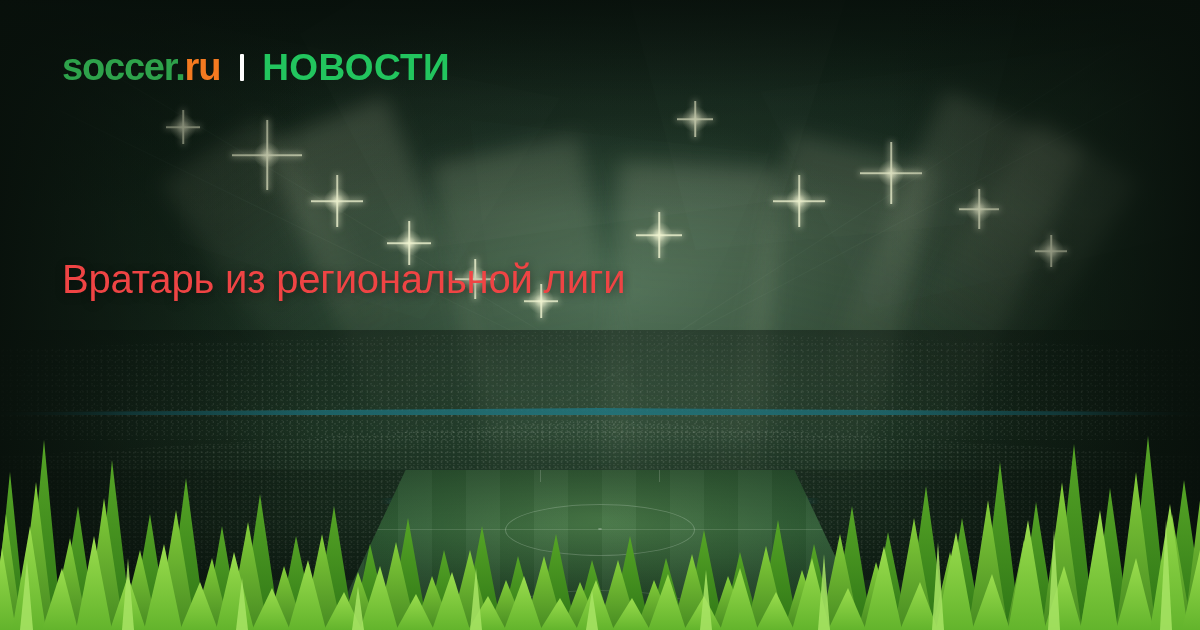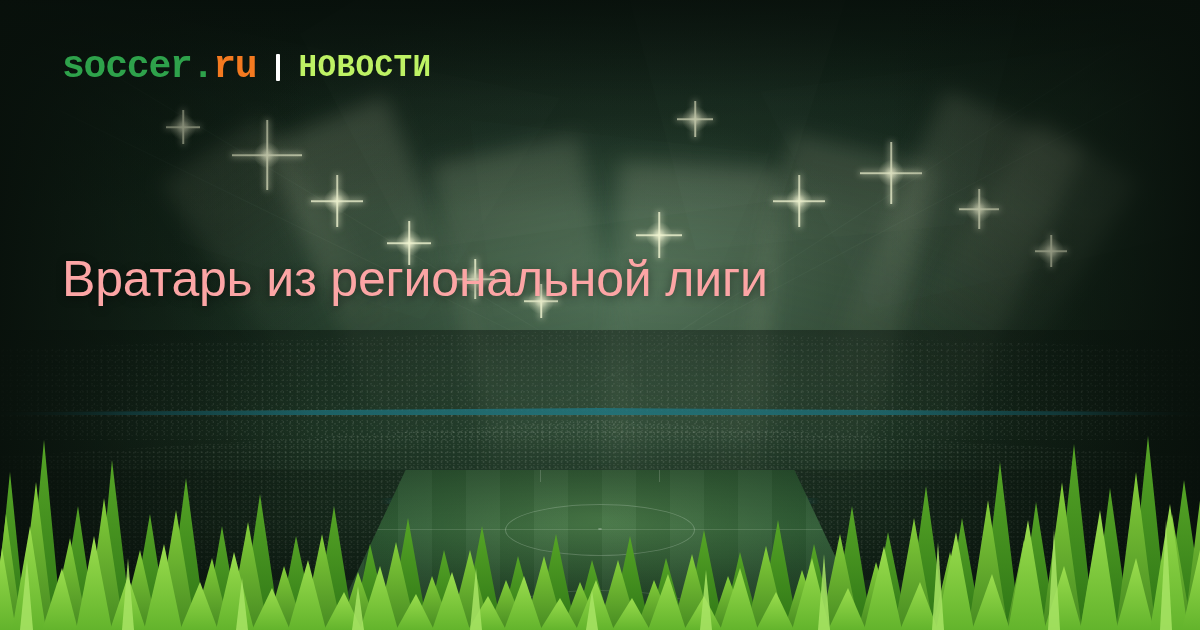--- a/index.html
+++ b/index.html
@@ -182,41 +182,40 @@
   }
   .grass svg { display:block; width:100%; height:100%; }
 
   
   .content { position:absolute; inset:0; }
 
   .brand {
     position:absolute; left:62px; top:48px;
     display:flex; align-items:center; gap:0;
     white-space:nowrap;
-    font-family:Liberation Mono, monospace;
   }
   .brand-logo {
     font-size:38px; font-weight:bold; letter-spacing:-1.2px; line-height:1;
   }
   .brand-soccer { color:#2EA24B; }
   .brand-dot    { color:#2EA24B; }
   .brand-ru     { color:#F47A20; }
   .brand-sep {
     display:inline-block; width:4px; height:27px;
     background:#ffffff; margin:0 18px 0 20px; border-radius:1px;
   }
   .brand-section {
-    color:#bef264; font-size:31px; font-weight:bold; letter-spacing:0.4px; line-height:1;
+    color:#22c55e; font-size:37px; font-weight:bold; letter-spacing:0.4px; line-height:1;
   }
 
   .headline {
     position:absolute; left:62px; top:249px;
     width:1010px;
-    color:#fca5a5;
-    font-size:50px;
+    color:#ef4444;
+    font-size:40px;
     font-weight:normal;
     line-height:60px;
     letter-spacing:-0.2px;
     text-shadow:0 2px 10px rgba(0,0,0,0.45);
   }
   .headline .ln { display:block; }
 </style>
 </head>
 <body>
 

